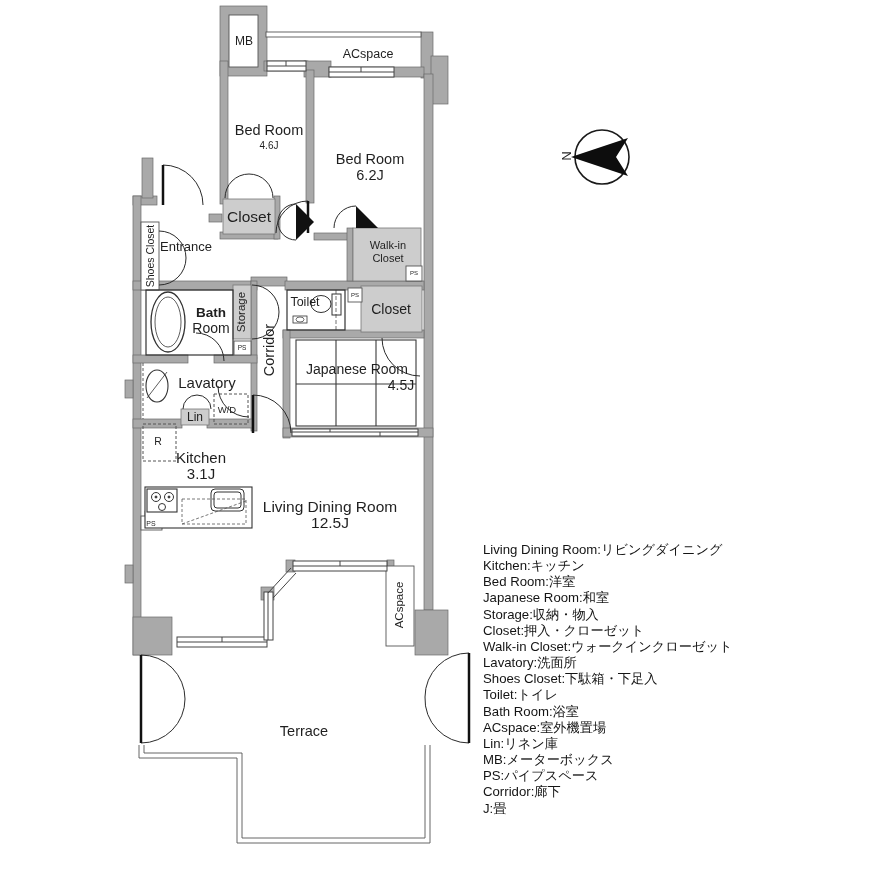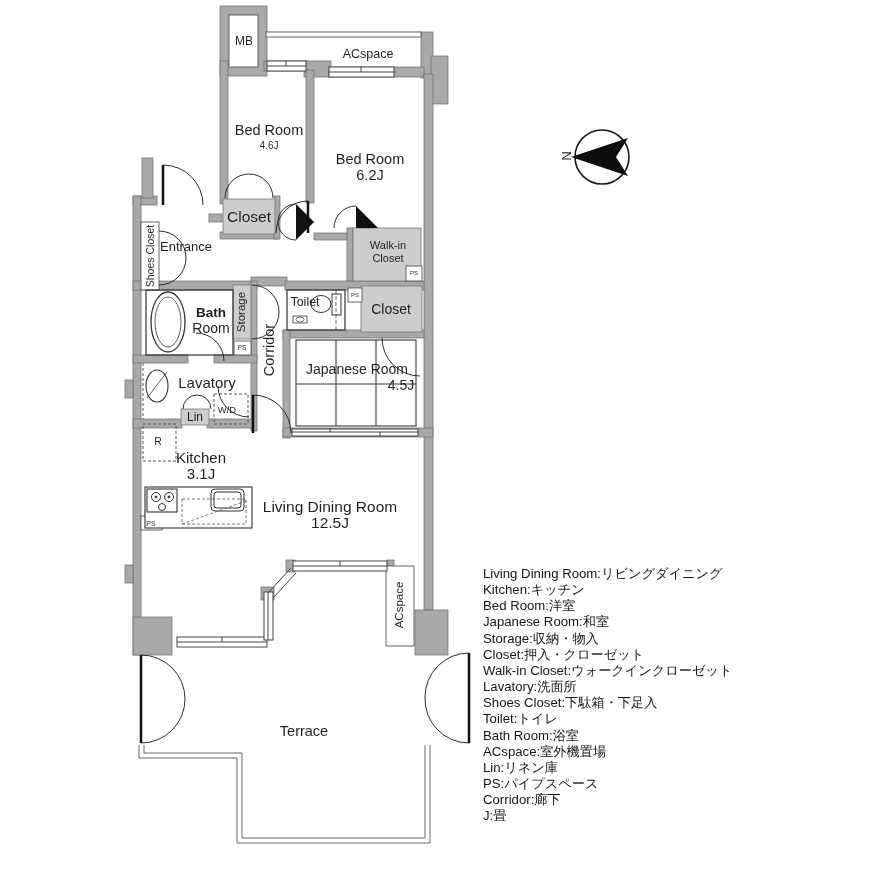--- a/index.html
+++ b/index.html
@@ -3,21 +3,21 @@
 <meta charset="utf-8">
 <style>
   html,body{margin:0;padding:0;background:#fff;}
   #stage{position:relative;width:872px;height:872px;background:#ffffff;overflow:hidden;
          font-family:"Liberation Sans","DejaVu Sans",sans-serif;}
   svg{position:absolute;left:0;top:0;}
   .lbl{position:absolute;transform:translate(-50%,-50%);white-space:nowrap;color:#1f1f1f;
        line-height:1;letter-spacing:0;}
   .rot{transform:translate(-50%,-50%) rotate(-90deg);}
   .rotcw{transform:translate(-50%,-50%) rotate(90deg);}
-  #legend{position:absolute;left:483px;top:542px;color:#141414;font-size:13.2px;line-height:16.15px;margin-top:24px;}
+  #legend{position:absolute;left:483px;top:542px;color:#141414;font-size:13.2px;line-height:16.15px;}
   .legend-line{white-space:nowrap;}
 </style>
 </head>
 <body>
 
 <div id="stage">
 
 <svg width="872" height="872" viewBox="0 0 872 872">
 
   <g fill="#a9a9a9" stroke="#6a6a6a" stroke-width="0.7">
@@ -257,18 +257,19 @@
     <div class="legend-line">Japanese Room:和室</div>
     <div class="legend-line">Storage:収納・物入</div>
     <div class="legend-line">Closet:押入・クローゼット</div>
     <div class="legend-line">Walk-in Closet:ウォークインクローゼット</div>
     <div class="legend-line">Lavatory:洗面所</div>
     <div class="legend-line">Shoes Closet:下駄箱・下足入</div>
     <div class="legend-line">Toilet:トイレ</div>
     <div class="legend-line">Bath Room:浴室</div>
     <div class="legend-line">ACspace:室外機置場</div>
     <div class="legend-line">Lin:リネン庫</div>
+    <div class="legend-line">MB:メーターボックス</div>
     <div class="legend-line">PS:パイプスペース</div>
     <div class="legend-line">Corridor:廊下</div>
     <div class="legend-line">J:畳</div>
   </div>
 
 </div>
 
 </body></html>

